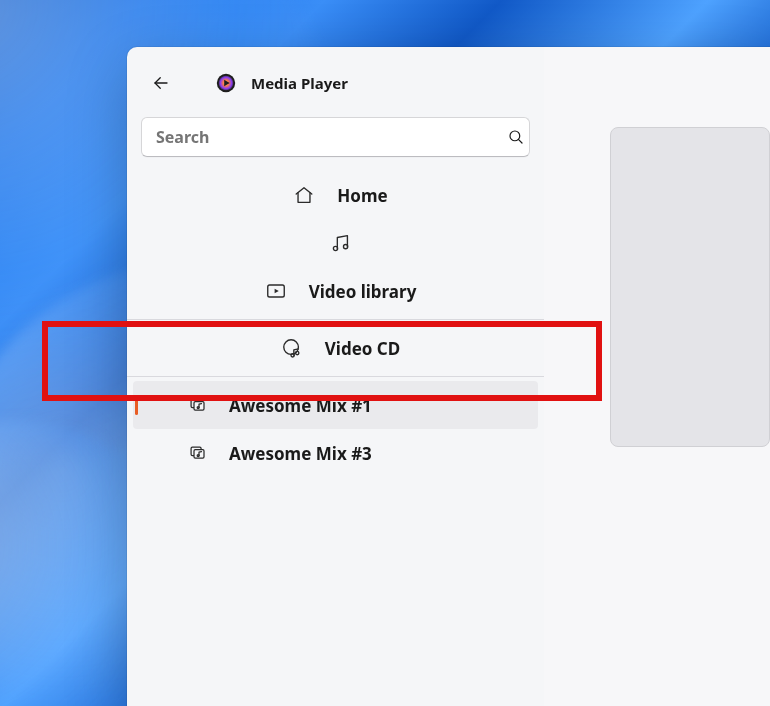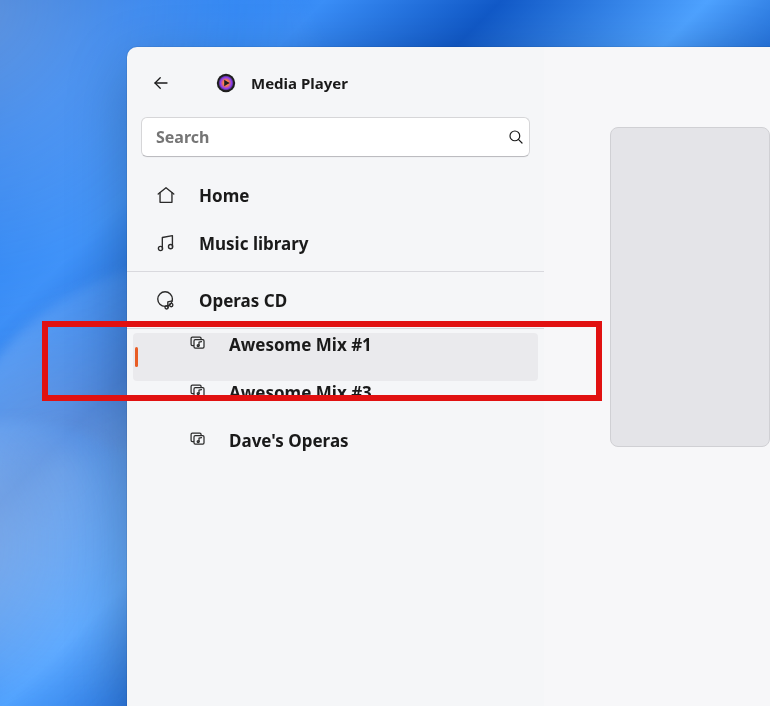--- a/index.html
+++ b/index.html
@@ -88,29 +88,30 @@
     .navlist { display: flex; flex-direction: column; }
     .navitem {
       display: flex; align-items: center;
       height: 48px;
       padding: 0 18px 0 28px;
       gap: 22px;
       font-size: 17px;
       color: #1a1a1a;
       cursor: default;
       position: relative;
+      justify-content: center;
     }
     .navitem .ic { width: 22px; height: 22px; color: #2b2b2b; flex-shrink: 0; }
     .navitem .chev { margin-left: auto; color: #4a4a4a; }
 
     .sep { height: 1px; background: #d9d9de; margin: 4px 0; }
 
     .sublist { display: flex; flex-direction: column; }
     .subitem {
-      display: flex; 
+      display: flex; align-items: center;
       height: 48px;
       padding: 0 18px 0 56px;
       gap: 20px;
       font-size: 17px;
       color: #1a1a1a;
       border-radius: 4px;
       margin: 0 6px;
       position: relative;
     }
     .subitem.selected { background: #eaeaed; }
@@ -203,36 +204,44 @@
       </div>
 
       <div class="navitem">
         <span class="ic">
           <svg width="22" height="22" viewBox="0 0 24 24" fill="none" stroke="currentColor" stroke-width="1.5" stroke-linecap="round" stroke-linejoin="round">
               <path d="M8 18V6l11-2v12"></path>
               <circle cx="6" cy="18" r="2.3"></circle>
               <circle cx="17" cy="16" r="2.3"></circle>
             </svg>
         </span>
-        <span>Music library</span>
-      </div>
-
+      </div>
+
+      <div class="navitem">
+        <span class="ic">
+          <svg width="22" height="22" viewBox="0 0 24 24" fill="none" stroke="currentColor" stroke-width="1.5" stroke-linecap="round" stroke-linejoin="round">
+              <rect x="3" y="5.5" width="18" height="13" rx="2"></rect>
+              <polygon points="10.5,9.5 10.5,14.5 15,12" fill="currentColor" stroke="none"></polygon>
+            </svg>
+        </span>
+        <span>Video library</span>
+      </div>
 
       <div class="sep"></div>
 
       <div class="navitem">
         <span class="ic">
           <svg width="22" height="22" viewBox="0 0 24 24" fill="none" stroke="currentColor" stroke-width="1.5" stroke-linecap="round" stroke-linejoin="round">
               <circle cx="11" cy="11" r="8"></circle>
               <path d="M14 20v-6l5-1"></path>
               <circle cx="12.7" cy="20" r="1.8"></circle>
               <circle cx="17.7" cy="17.5" r="1.8"></circle>
             </svg>
         </span>
-        <span>Operas CD</span>
+        <span>Video CD</span>
       </div>
 
       <div class="sep"></div>
 
 
 
       <div class="sublist">
         <div class="subitem selected">
           <span class="ic">
             <svg width="20" height="20" viewBox="0 0 24 24" fill="none" stroke="currentColor" stroke-width="1.5" stroke-linecap="round" stroke-linejoin="round">
@@ -248,31 +257,20 @@
           <span class="ic">
             <svg width="20" height="20" viewBox="0 0 24 24" fill="none" stroke="currentColor" stroke-width="1.5" stroke-linecap="round" stroke-linejoin="round">
                 <rect x="2.5" y="5" width="12" height="10" rx="1.5"></rect>
                 <rect x="6" y="8" width="12" height="10" rx="1.5" fill="#f5f6f8"></rect>
                 <path d="M12 15v-4l3-.6"></path>
                 <circle cx="11" cy="15" r="1.2"></circle>
               </svg>
           </span>
           <span>Awesome Mix #3</span>
         </div>
-        <div class="subitem">
-          <span class="ic">
-            <svg width="20" height="20" viewBox="0 0 24 24" fill="none" stroke="currentColor" stroke-width="1.5" stroke-linecap="round" stroke-linejoin="round">
-                <rect x="2.5" y="5" width="12" height="10" rx="1.5"></rect>
-                <rect x="6" y="8" width="12" height="10" rx="1.5" fill="#f5f6f8"></rect>
-                <path d="M12 15v-4l3-.6"></path>
-                <circle cx="11" cy="15" r="1.2"></circle>
-              </svg>
-          </span>
-          <span>Dave's Operas</span>
-        </div>
       </div>
     </div>
   </div>
 
   <div class="content">
     <div class="card"></div>
   </div>
 </div>
 
 <div class="highlight-box" style="left:42px; top:321px; width:560px; height:80px;"></div>

